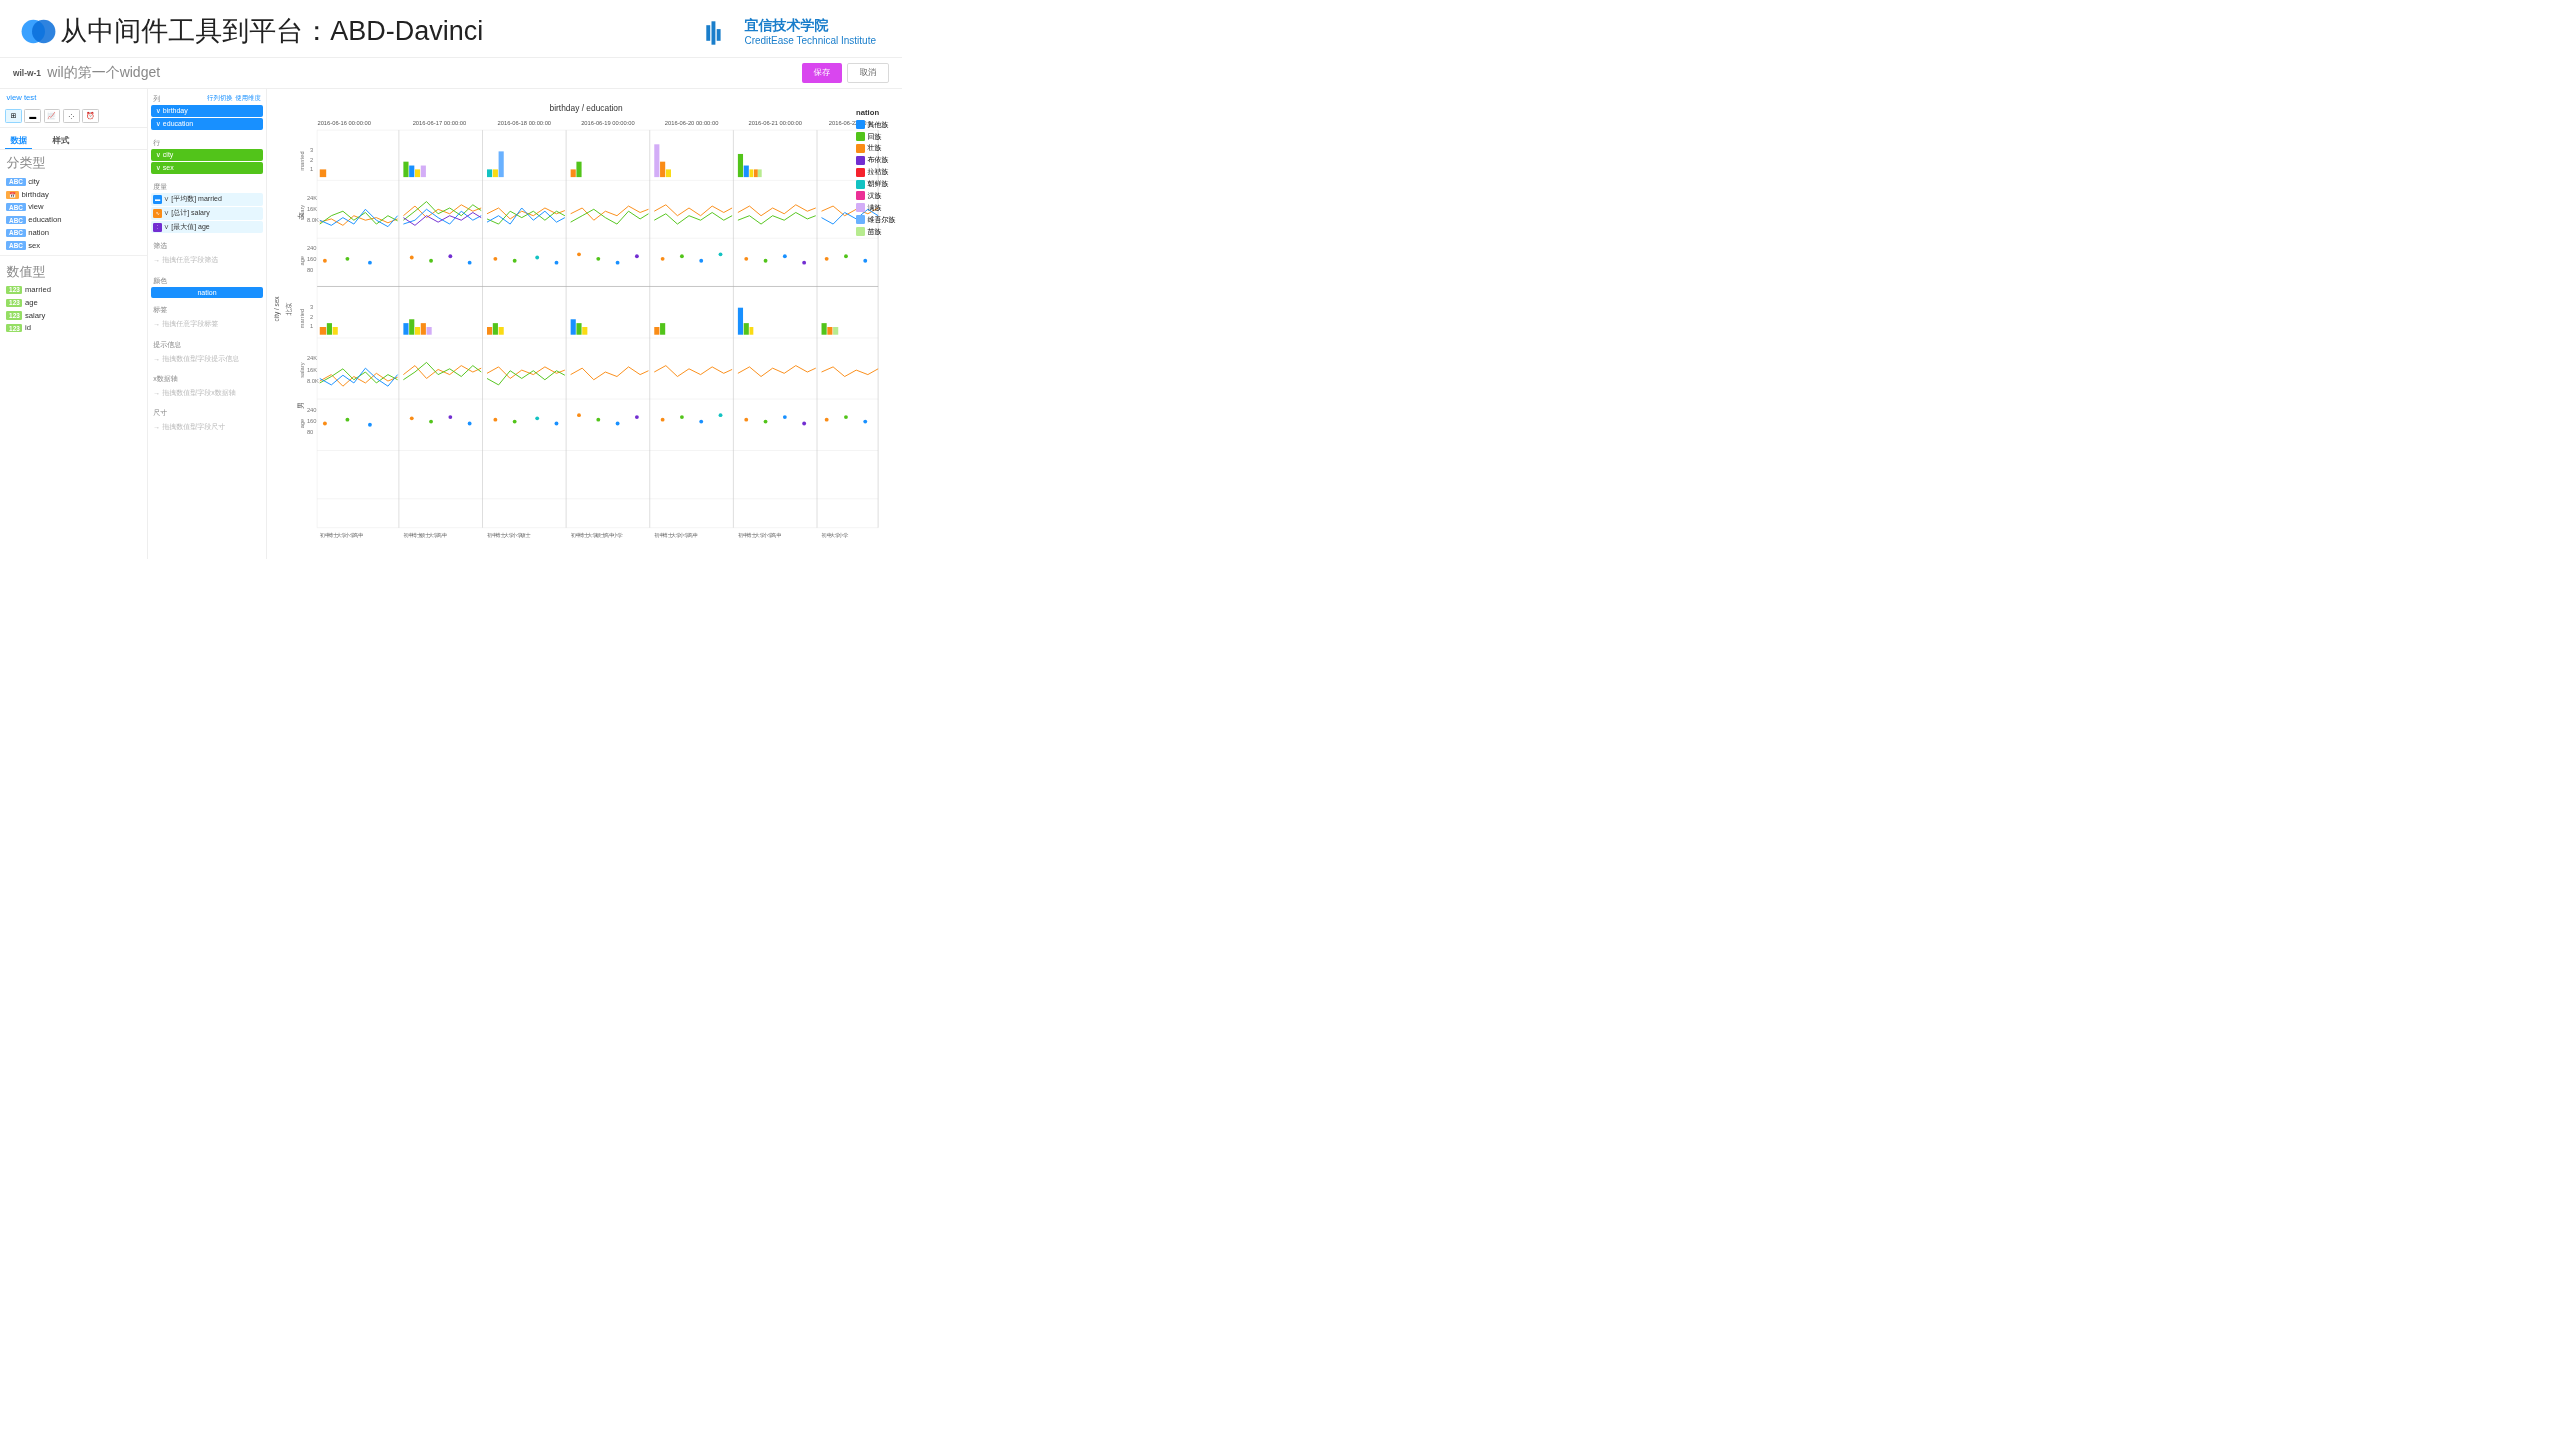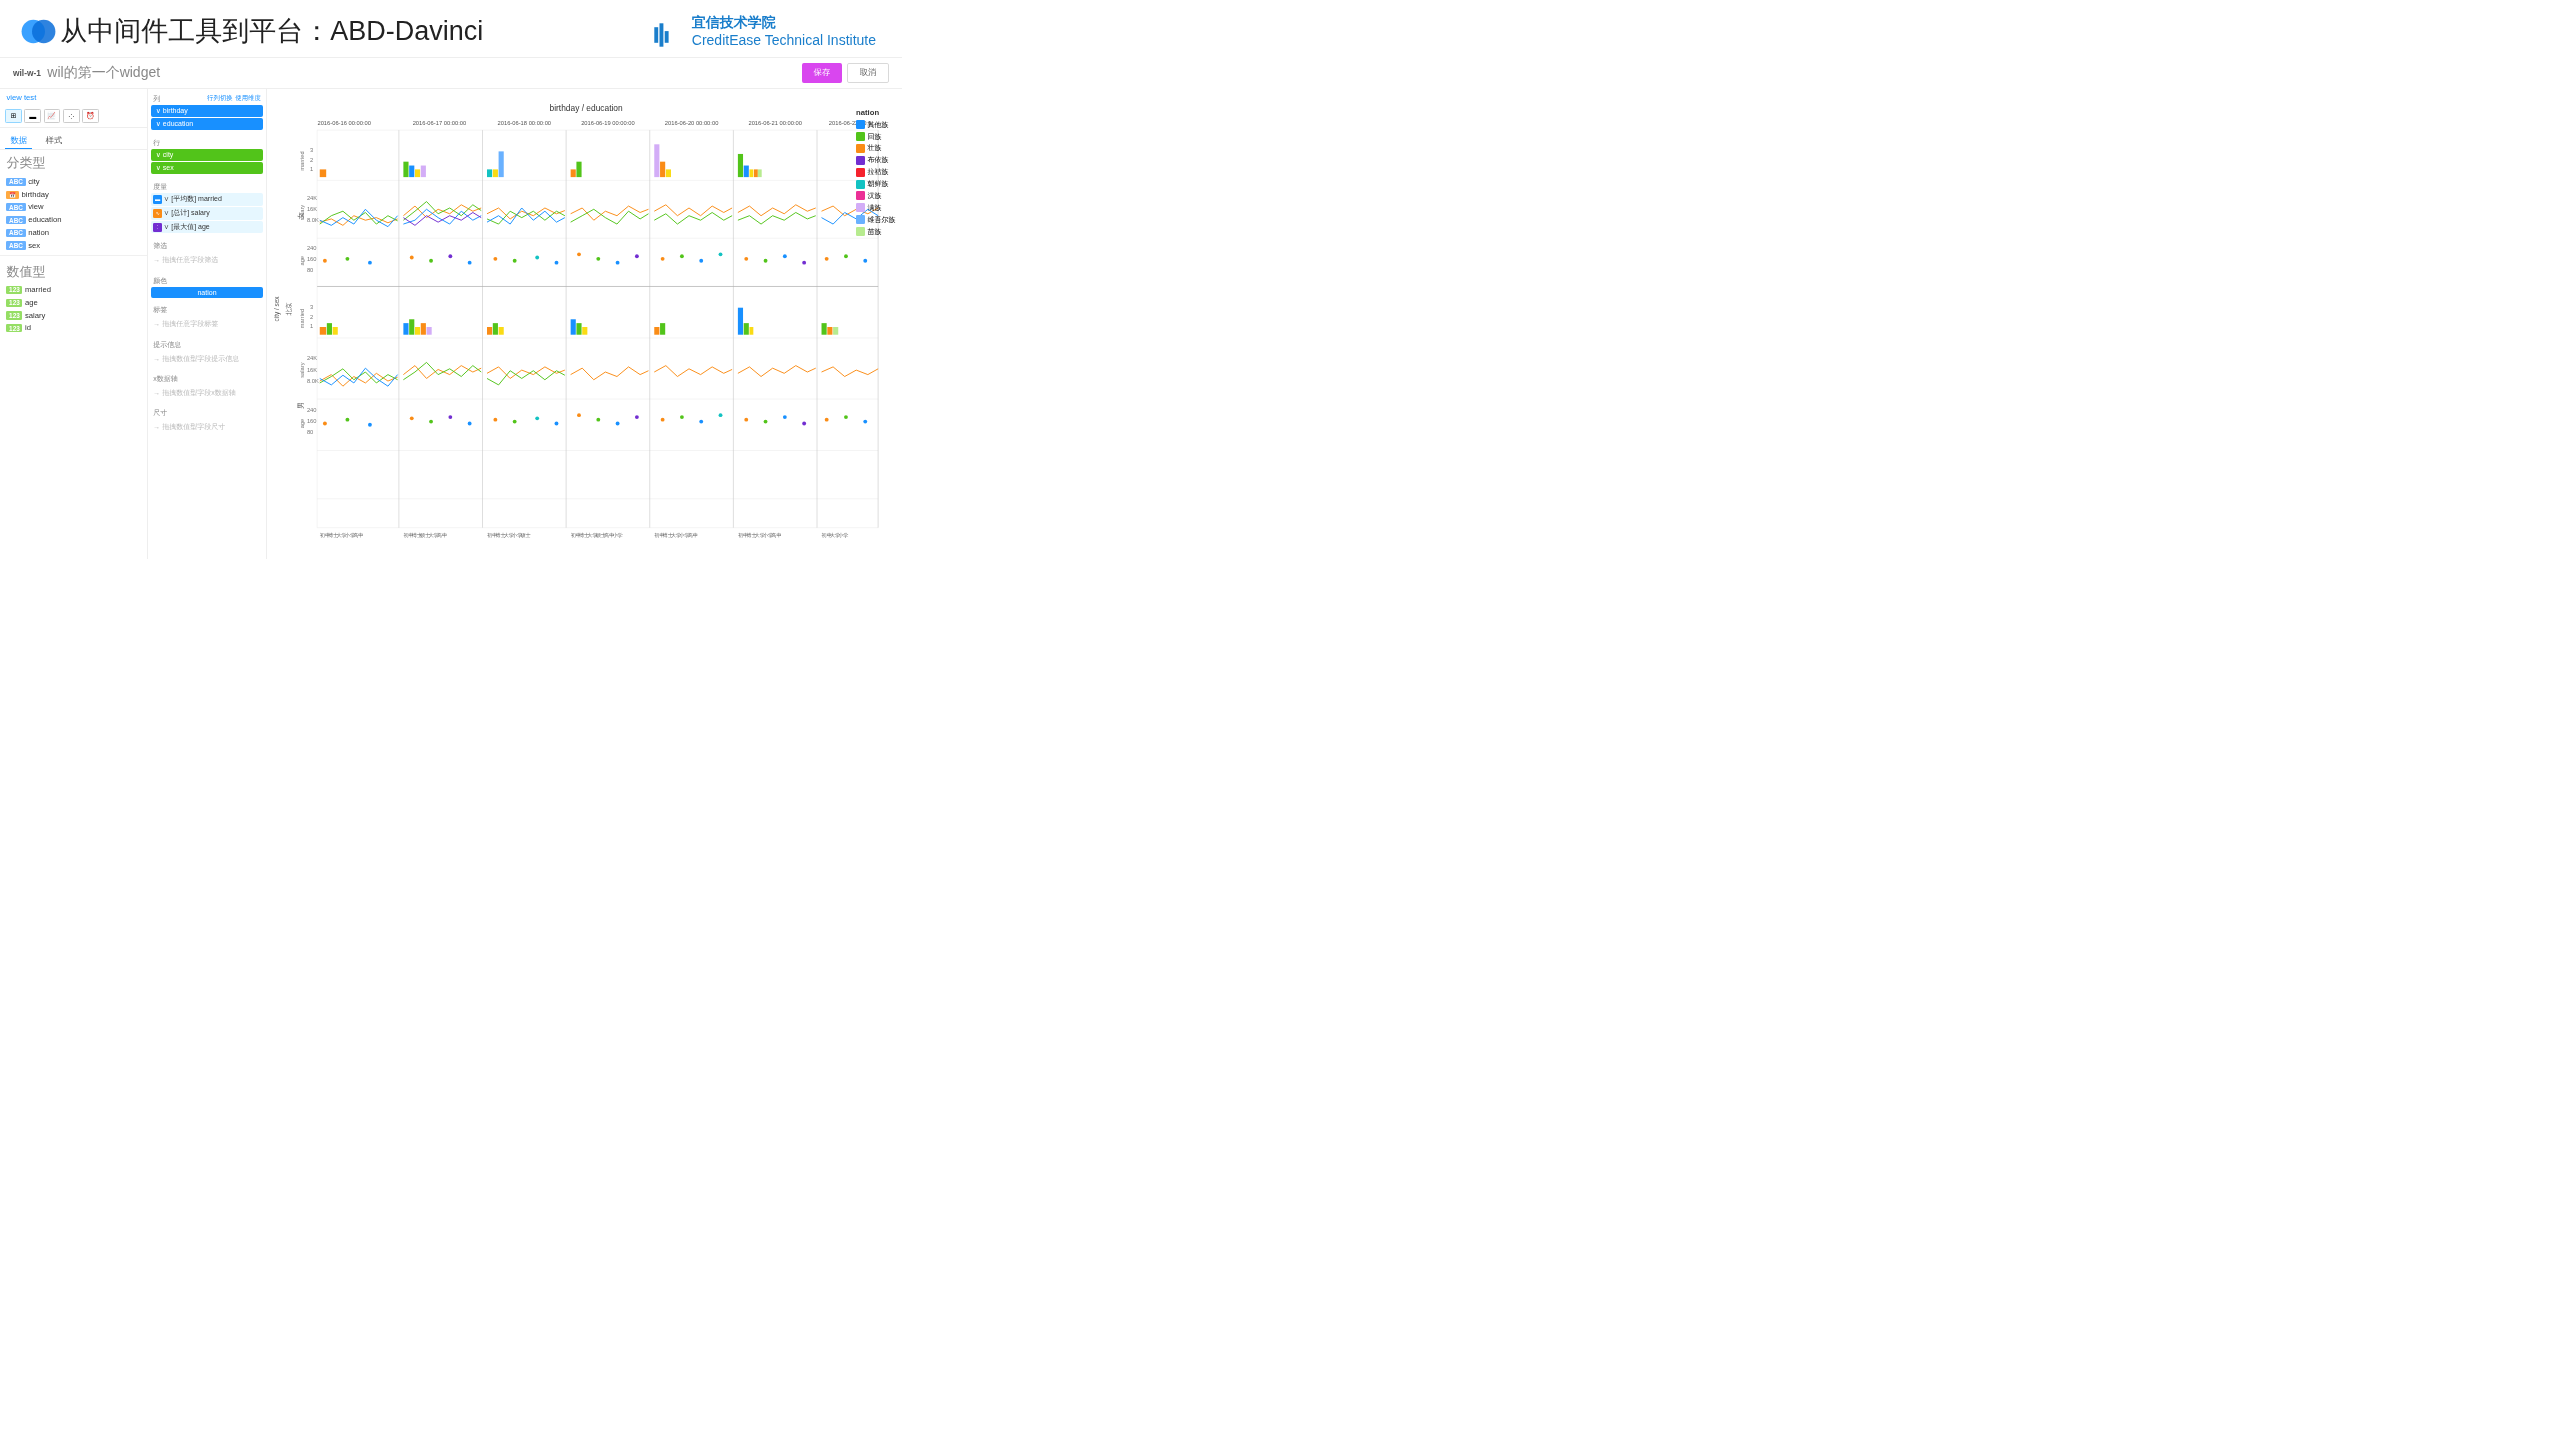--- a/index.html
+++ b/index.html
@@ -7,36 +7,36 @@
     
     
     .header { display: flex; align-items: center; justify-content: space-between; padding: 11.6px 26px 6.4px 19.3px; border-bottom: 0.6px solid #eee; }
     .header-left { display: flex; align-items: center; gap: 2px; }
     .logo-circle { width: 39px; height: 39px; position: relative; }
     .header-title { font-size: 27px; font-weight: 400; color: #222; }
     .header-right { display: flex; align-items: center; gap: 6.4px; }
     .brand-logo { display: flex; align-items: flex-end; gap: 13px; }
     .brand-text { display: flex; flex-direction: column; align-items: flex-start; }
     .brand-name { font-size: 14px; font-weight: bold; color: #1a7ecb; }
-    .brand-sub { font-size: 14px; color: #1a7ecb; }
+    .brand-sub { font-size: 10px; color: #1a7ecb; }
 
     
     .main-toolbar { display: flex; align-items: center; padding: 5.2px 13px; border-bottom: 0.6px solid #eee; gap: 6.4px; }
     .widget-id { font-size: 8.4px; color: #555; font-weight: bold; }
     .widget-desc { font-size: 14px; color: #888; margin-left: 0; }
     .toolbar-actions { margin-left: auto; display: flex; gap: 5.2px; }
     .btn-save { background: #d946ef; color: #fff; border: none; padding: 3.2px 11.6px; border-radius: 1.9px; font-size: 8.4px; cursor: pointer; }
     .btn-cancel { background: #fff; color: #555; border: 0.6px solid #d9d9d9; padding: 3.2px 11.6px; border-radius: 1.9px; font-size: 8.4px; cursor: pointer; }
 
     
     .content { display: flex; height: 470px; }
 
     
     .left-panel { width: 148px; min-width: 148px; border-right: 0.6px solid #eee; padding: 0; font-size: 7.7px; overflow-y: auto; }
-    .tab-bar { display: flex; border-bottom: 0.6px solid #eee; padding: 3.9px 5.2px 0; gap: 8px; }
+    .tab-bar { display: flex; border-bottom: 0.6px solid #eee; padding: 3.9px 5.2px 0; gap: 15px; font-weight: bold; }
     .tab-item { padding: 2.6px 5.2px; cursor: pointer; font-size: 8.4px; color: #555; }
     .tab-item.active { color: #1890ff; border-bottom: 1.3px solid #1890ff; }
     .tab-icons { display: flex; gap: 2.6px; padding: 3.9px 5.2px; align-items: center; border-bottom: 0.6px solid #eee; }
     .tab-icon-btn { width: 16.7px; height: 14px; border: 0.6px solid #ccc; background: #fff; cursor: pointer; display: flex; align-items: center; justify-content: center; font-size: 7px; border-radius: 1.3px; }
     .tab-icon-btn.active { background: #e6f7ff; border-color: #91d5ff; }
 
     .section-title { font-size: 13px; color: #888; padding: 3.9px 6.4px 1.3px; }
     
     .field-list { padding: 1.3px 3.9px; }
     .field-item { display: flex; align-items: flex-end; gap: 2.6px; padding: 1.9px 2.6px; border-radius: 1.9px; }

